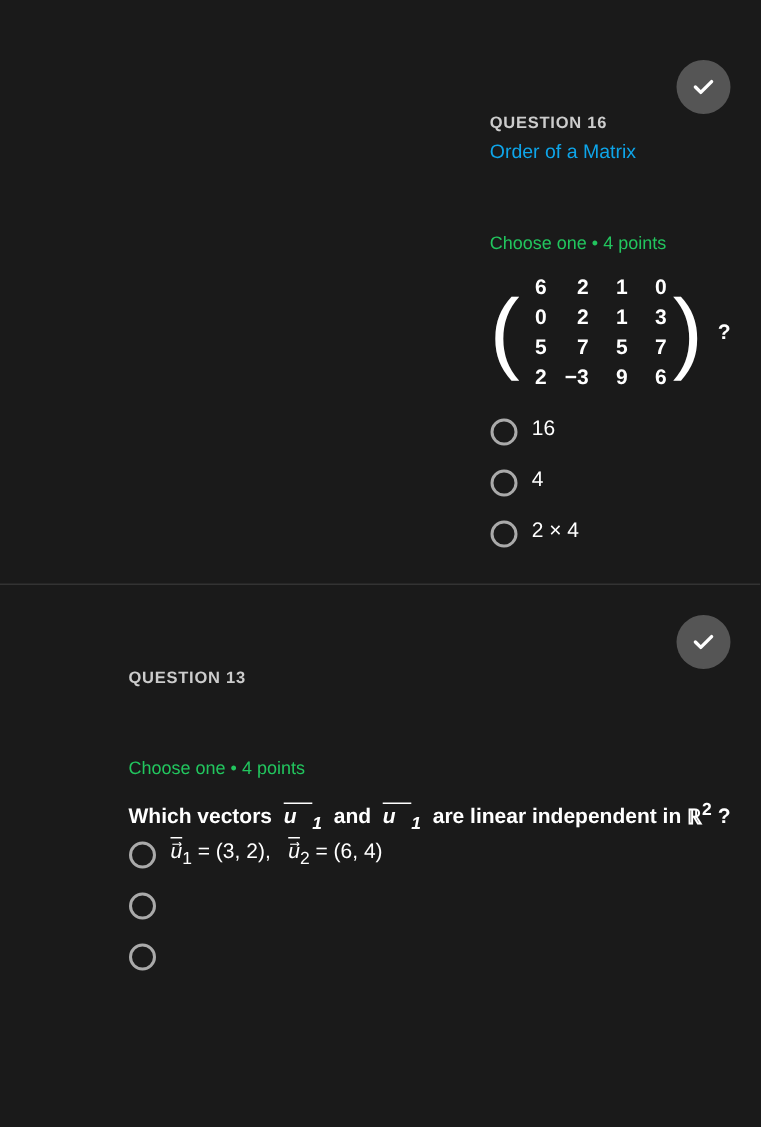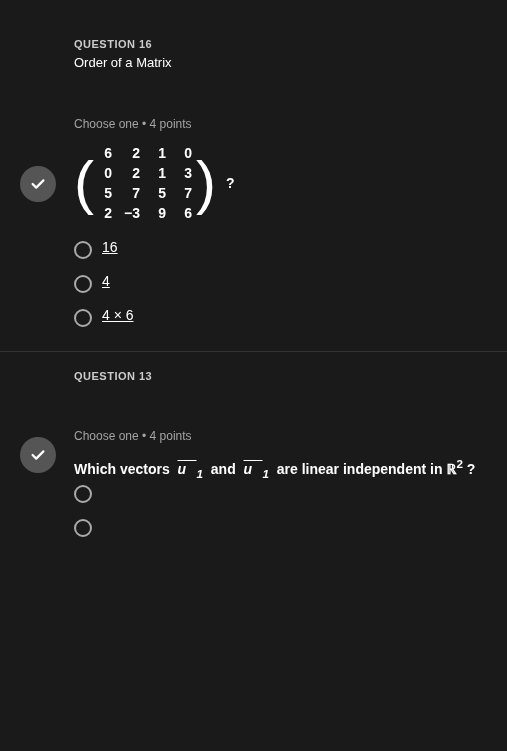--- a/index.html
+++ b/index.html
@@ -7,24 +7,24 @@
       background-color: #1a1a1a;
       color: #ffffff;
       font-family: Arial, sans-serif;
       width: 507px;
       min-height: 751px;
       padding: 20px 0;
     }
 
     .question-block {
       display: flex;
-      flex-direction: row;
+      flex-direction: column;
       padding: 18px 20px 24px 20px;
-      gap: 18px;
-      align-items: center;
+      gap: 0;
+      align-items: flex-end;
     }
 
     .check-circle {
       width: 36px;
       height: 36px;
       border-radius: 50%;
       background-color: #555;
       display: flex;
       align-items: center;
       justify-content: center;
@@ -44,28 +44,28 @@
     .question-label {
       font-size: 11px;
       font-weight: bold;
       color: #cccccc;
       letter-spacing: 0.5px;
       margin-bottom: 5px;
     }
 
     .question-title {
       font-size: 13px;
-      color: #ffffff;
+      color: #0ea5e9;
       font-weight: normal;
       margin-bottom: 2px;
     }
 
     .question-meta {
       font-size: 12px;
-      color: #a3a3a3;
+      color: #22c55e;
       margin-bottom: 14px;
       margin-top: 47px;
     }
 
     .question-prompt {
       font-size: 14px;
       font-weight: bold;
       color: #ffffff;
       margin-bottom: 18px;
       display: flex;
@@ -98,21 +98,20 @@
     }
 
     .matrix-cell {
       min-width: 14px;
     }
 
     .options-list {
       display: flex;
       flex-direction: column;
       gap: 14px;
-      text-decoration: underline;
     }
 
     .option-item {
       display: flex;
       align-items: flex-start;
       gap: 10px;
     }
 
     .radio-circle {
       width: 18px;
@@ -186,21 +185,21 @@
       <div class="option-item">
         <div class="radio-circle"></div>
         <span class="option-text">16</span>
       </div>
       <div class="option-item">
         <div class="radio-circle"></div>
         <span class="option-text">4</span>
       </div>
       <div class="option-item">
         <div class="radio-circle"></div>
-        <span class="option-text">4 × 6</span>
+        <span class="option-text">2 × 4</span>
       </div>
     </div>
   </div>
 </div>
 
 <div class="divider"></div>
 
 <div class="question-block">
   <div class="check-circle">
     <svg viewBox="0 0 20 20" fill="none" xmlns="http://www.w3.org/2000/svg">
@@ -216,19 +215,26 @@
       &nbsp;<span>and</span>&nbsp;
       <span style="text-decoration: overline; font-style: italic;">u</span><span style="font-style: italic;">⃗<sub>1</sub></span>
       &nbsp;<span>are linear independent  in </span>
       <span>ℝ<sup>2</sup></span>
       <span>?</span>
     </div>
 
     <div class="options-list">
       <div class="option-item">
         <div class="radio-circle"></div>
+        <span class="option-text">
+          <span style="text-decoration:overline; font-style:italic;">u</span>⃗<sub>1</sub> = (3, 2),&nbsp;&nbsp;
+          <span style="text-decoration:overline; font-style:italic;">u</span>⃗<sub>2</sub> = (6, 4)
+        </span>
+      </div>
+      <div class="option-item">
+        <div class="radio-circle"></div>
       </div>
       <div class="option-item">
         <div class="radio-circle"></div>
       </div>
     </div>
   </div>
 </div>
 
 </body></html>

